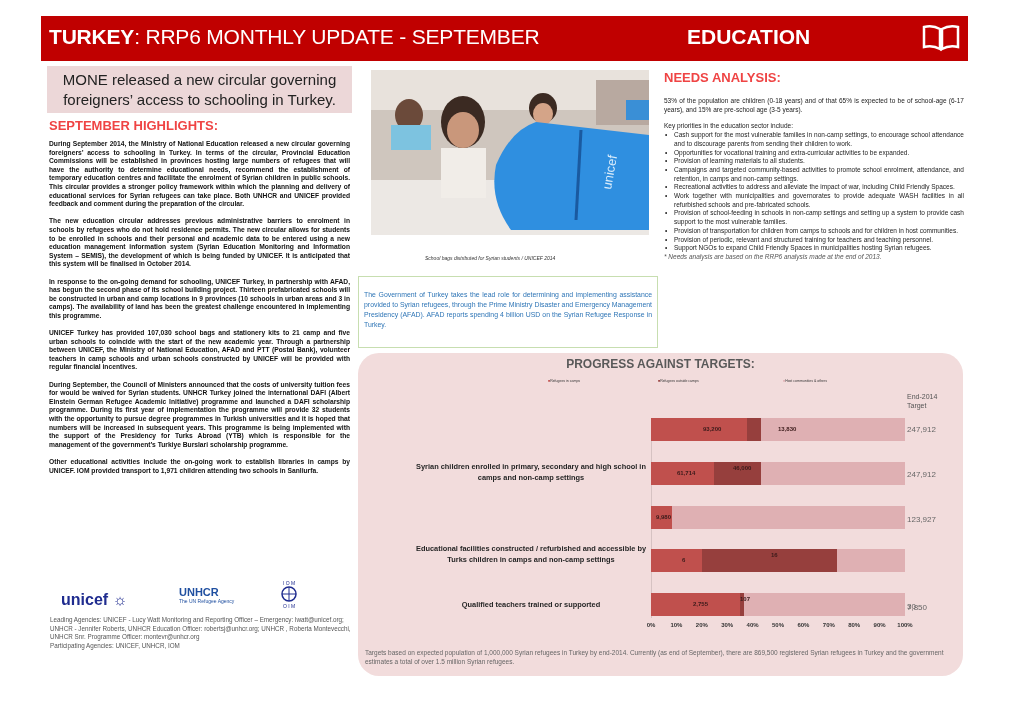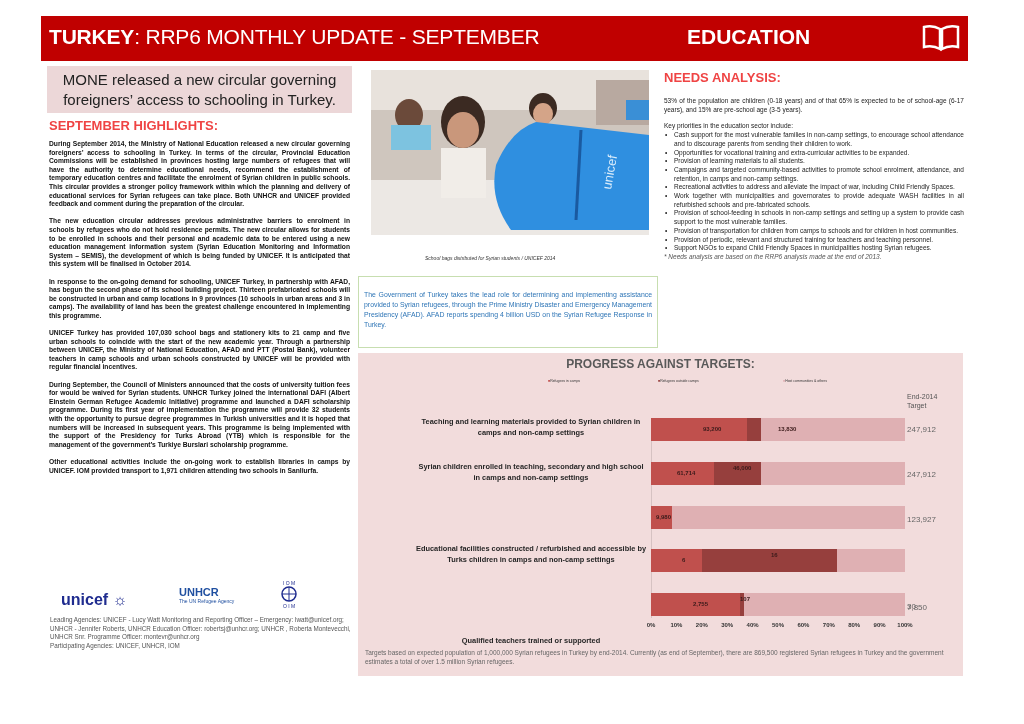--- a/index.html
+++ b/index.html
@@ -21,21 +21,21 @@
   .contacts { position: absolute; left: 50px; top: 616px; width: 305px; font-size: 6.3px; line-height: 8.5px; color: #555; }
   .photo { position: absolute; left: 371px; top: 70px; width: 278px; height: 165px; overflow: hidden; background: #d8d2cc; }
   .caption { position: absolute; left: 425px; top: 255px; font-size: 5px; font-style: italic; color: #333; }
   .govbox { position: absolute; left: 358px; top: 276px; width: 300px; height: 72px; border: 1px solid #c7deb0; padding: 13px 5px 0 5px; font-size: 6.9px; line-height: 10px; color: #2e75b6; text-align: justify; }
   .needs-text { position: absolute; left: 664px; top: 97px; width: 300px; font-size: 6.5px; line-height: 8.7px; color: #222; }
   .needs-text p { margin-bottom: 8px; text-align: justify; }
   .needs-text ul { list-style: none; }
   .needs-text li { position: relative; padding-left: 10px; text-align: justify; }
   .needs-text li::before { content: "\2022"; position: absolute; left: 1px; }
   .needs-note { font-style: italic; color: #555; }
-  .progress-panel { position: absolute; left: 358px; top: 353px; width: 605px; height: 323px; background: #f2dcdc; }
+  .progress-panel { position: absolute; left: 358px; top: 353px; width: 605px; height: 323px; background: #f2dcdc; border-radius: 21px; }
   .progress-title { position: absolute; left: 0; width: 100%; top: 4px; text-align: center; font-size: 12px; font-weight: bold; color: #595959; }
   .legend { position: absolute; top: 26px; font-size: 3.5px; color: #333; }
   .target-head { position: absolute; left: 549px; top: 39px; font-size: 7px; color: #555; line-height: 9px; }
   .row-label { position: absolute; width: 230px; text-align: center; font-size: 7.4px; line-height: 11px; font-weight: bold; color: #262626; }
   .bar-track { position: absolute; left: 293px; height: 23px; width: 254px; background: #dfb0b3; }
   .seg { position: absolute; top: 0; height: 100%; }
   .seg-a { background: #c0504d; }
   .seg-b { background: #963f3d; }
   .bar-val { position: absolute; font-size: 6px; font-weight: bold; color: #3a1a1a; }
   .target-val { position: absolute; left: 549px; font-size: 8px; color: #666; }
@@ -129,30 +129,29 @@
 
 <div class="progress-panel">
   <div class="progress-title">PROGRESS AGAINST TARGETS:</div>
   <div class="legend" style="left:190px;"><span style="color:#c0504d;">■</span><span>Refugees in camps</span></div>
   <div class="legend" style="left:300px;"><span style="color:#963f3d;">■</span><span>Refugees outside camps</span></div>
   <div class="legend" style="left:425px;"><span style="color:#dfb0b3;">■</span><span>Host communities &amp; others</span></div>
   <div class="target-head" style="width:40px;">End-2014 Target</div>
 
   <div class="axis-line"></div>
 
-  <div class="row-label" style="left:58px; top:63px;">Teaching and learning materials provided to Syrian children in camps and non-camp settings</div>
   <div class="bar-track" style="top:65px;">
     <div class="seg seg-a" style="left:0; width:37.6%;"></div>
     <div class="seg seg-b" style="left:37.6%; width:5.6%;"></div>
     <span class="bar-val" style="left:52px; top:8px;">93,200</span>
     <span class="bar-val" style="left:127px; top:8px;">13,830</span>
   </div>
   <div class="target-val" style="top:72px;">247,912</div>
 
-  <div class="row-label" style="left:58px; top:108px;">Syrian children enrolled in teaching, secondary and high school in camps and non-camp settings</div>
+  <div class="row-label" style="left:58px; top:108px;">Syrian children enrolled in primary, secondary and high school in camps and non-camp settings</div>
   <div class="bar-track" style="top:109px;">
     <div class="seg seg-a" style="left:0; width:24.9%;"></div>
     <div class="seg seg-b" style="left:24.9%; width:18.6%;"></div>
     <span class="bar-val" style="left:26px; top:8px;">61,714</span>
     <span class="bar-val" style="left:82px; top:3px;">46,000</span>
   </div>
   <div class="target-val" style="top:117px;">247,912</div>
 
   <div class="bar-track" style="top:153px;">
     <div class="seg seg-a" style="left:0; width:8.1%;"></div>
@@ -162,21 +161,21 @@
 
   <div class="row-label" style="left:58px; top:190px;">Educational facilities constructed / refurbished and accessible by Turks children in camps and non-camp settings</div>
   <div class="bar-track" style="top:196px;">
     <div class="seg seg-a" style="left:0; width:20%;"></div>
     <div class="seg seg-b" style="left:20%; width:53.3%;"></div>
     <span class="bar-val" style="left:31px; top:8px;">6</span>
     <span class="bar-val" style="left:120px; top:3px;">16</span>
   </div>
   <div class="target-val" style="top:210px;margin-top:39px;">30</div>
 
-  <div class="row-label" style="left:58px; top:246px;margin-top:36px;">Qualified teachers trained or supported</div>
+  <div class="row-label" style="left:58px; top:246px;">Qualified teachers trained or supported</div>
   <div class="bar-track" style="top:240px;">
     <div class="seg seg-a" style="left:0; width:35.1%;"></div>
     <div class="seg seg-b" style="left:35.1%; width:1.4%;"></div>
     <span class="bar-val" style="left:42px; top:8px;">2,755</span>
     <span class="bar-val" style="left:89px; top:3px;">107</span>
   </div>
   <div class="target-val" style="top:250px;">7,850</div>
 
   <div class="axis">
     <span style="left:2px;">0%</span>

